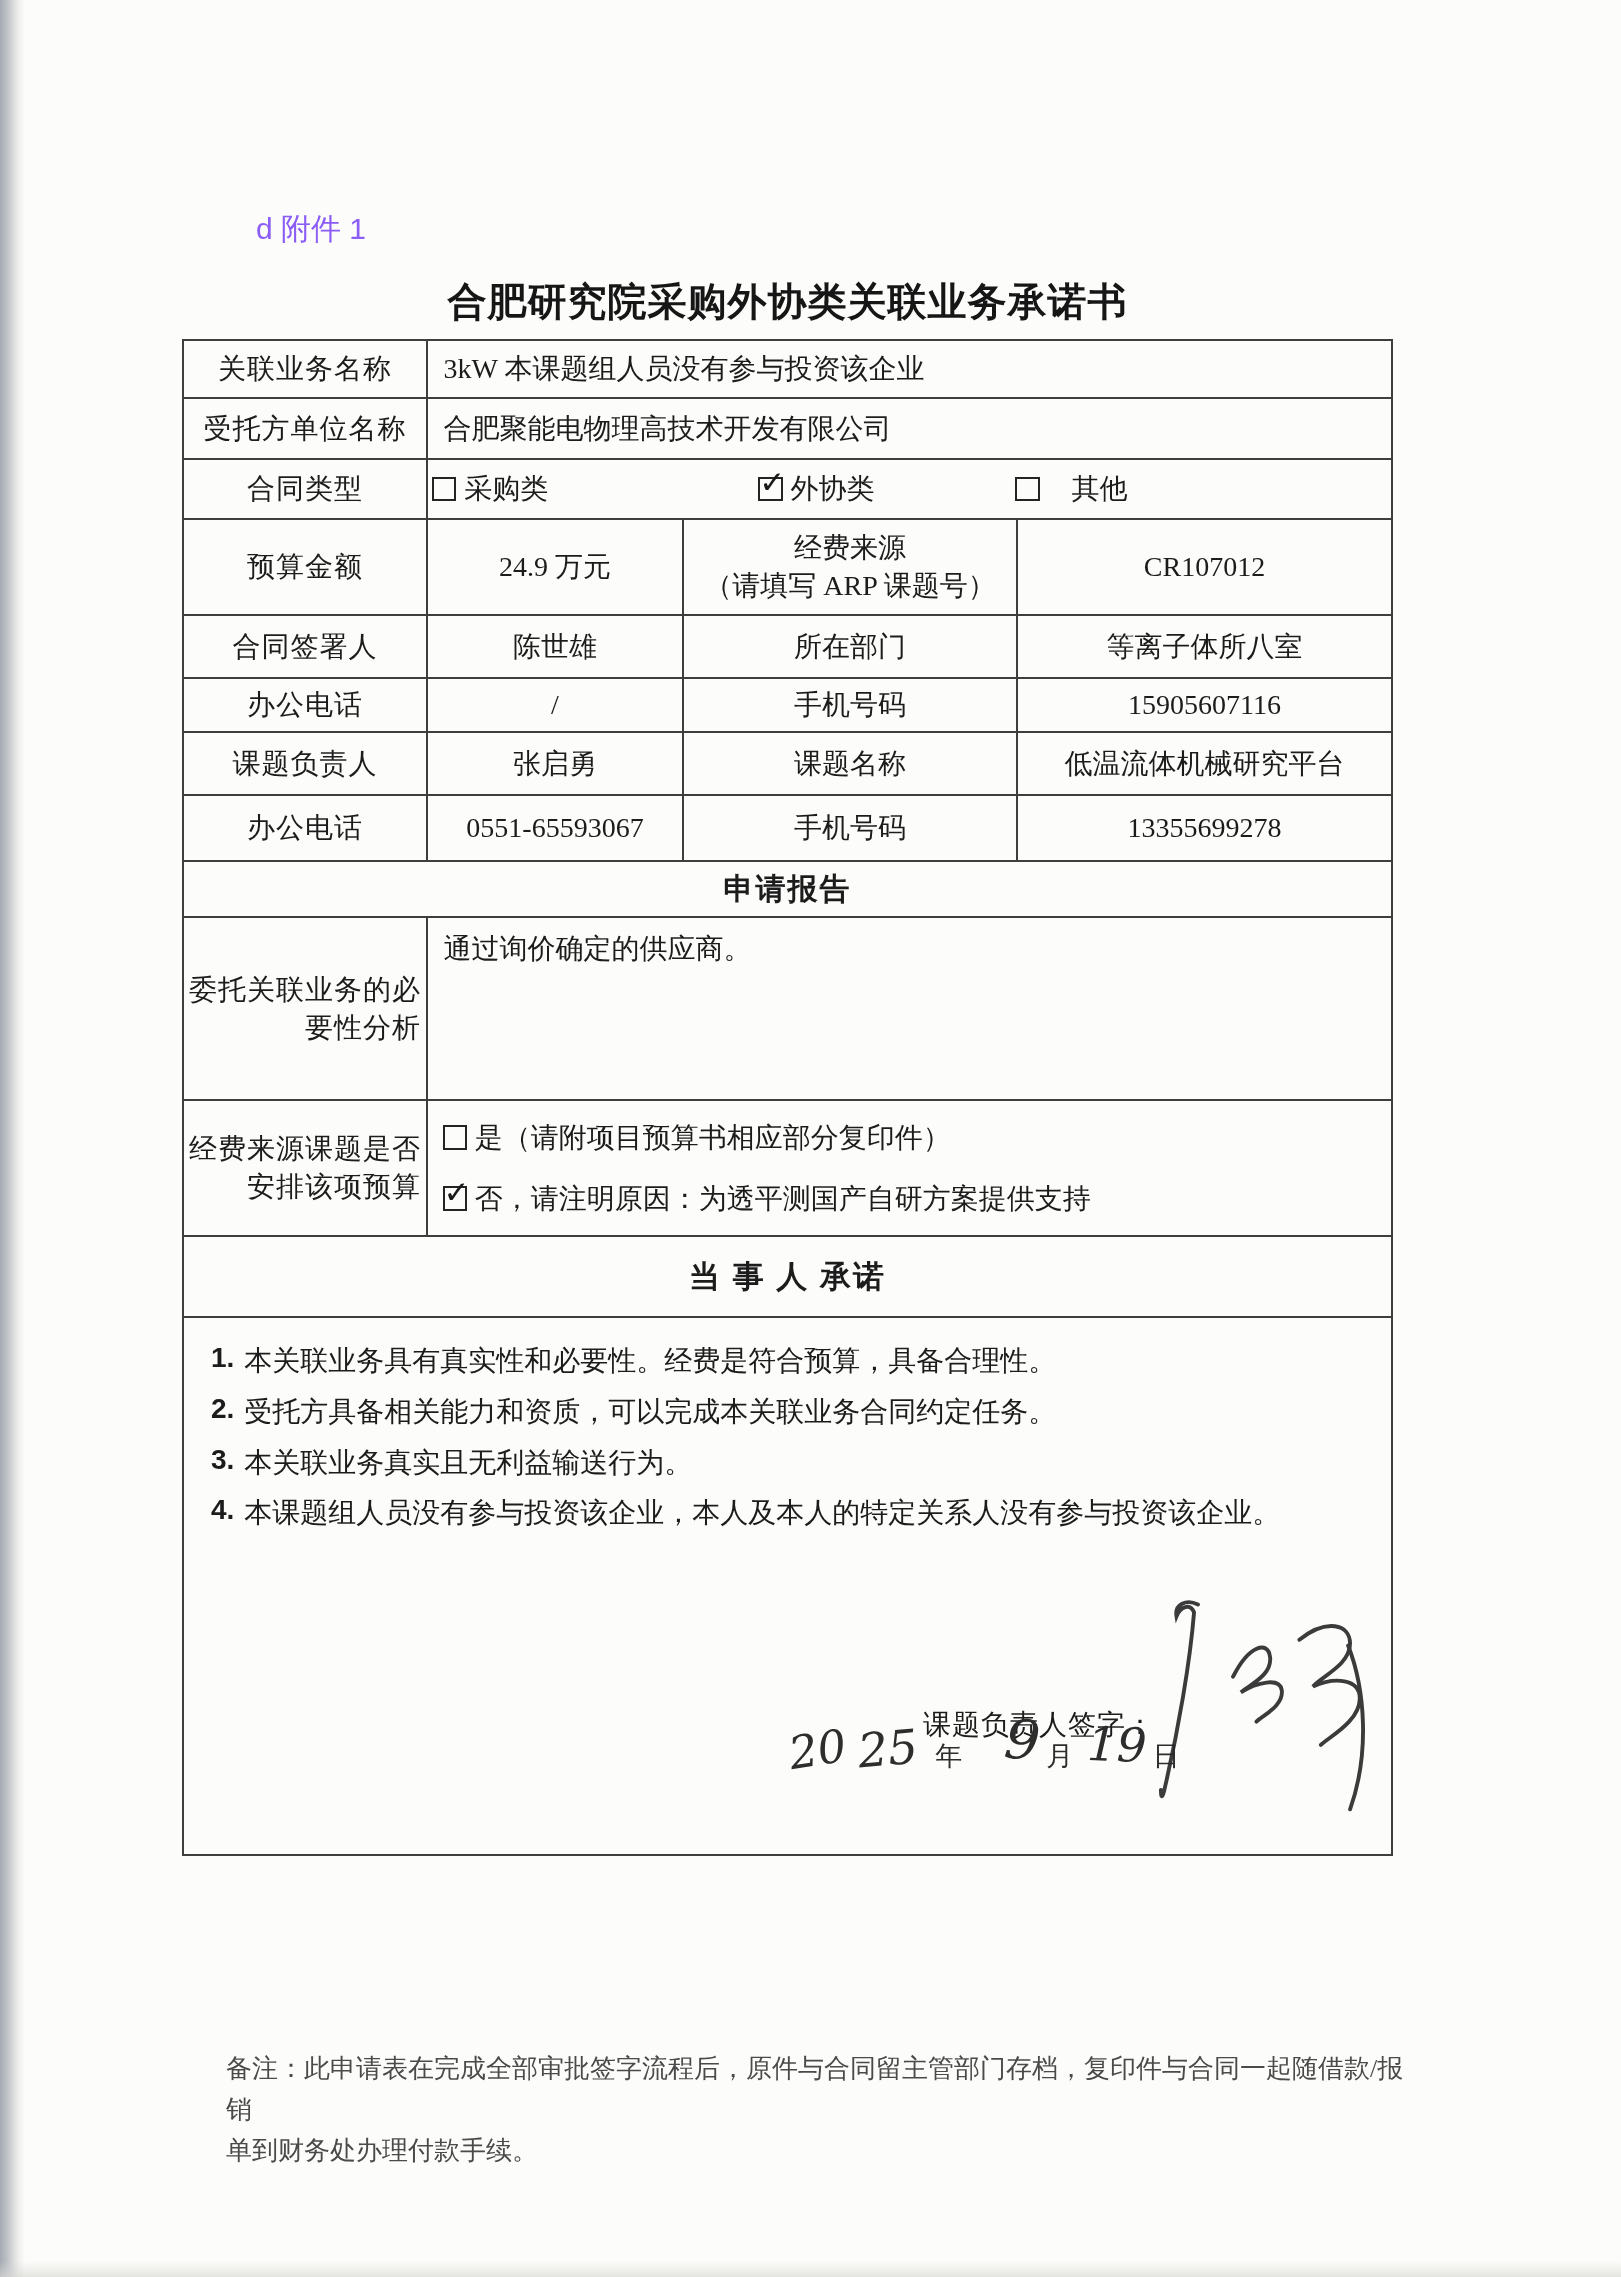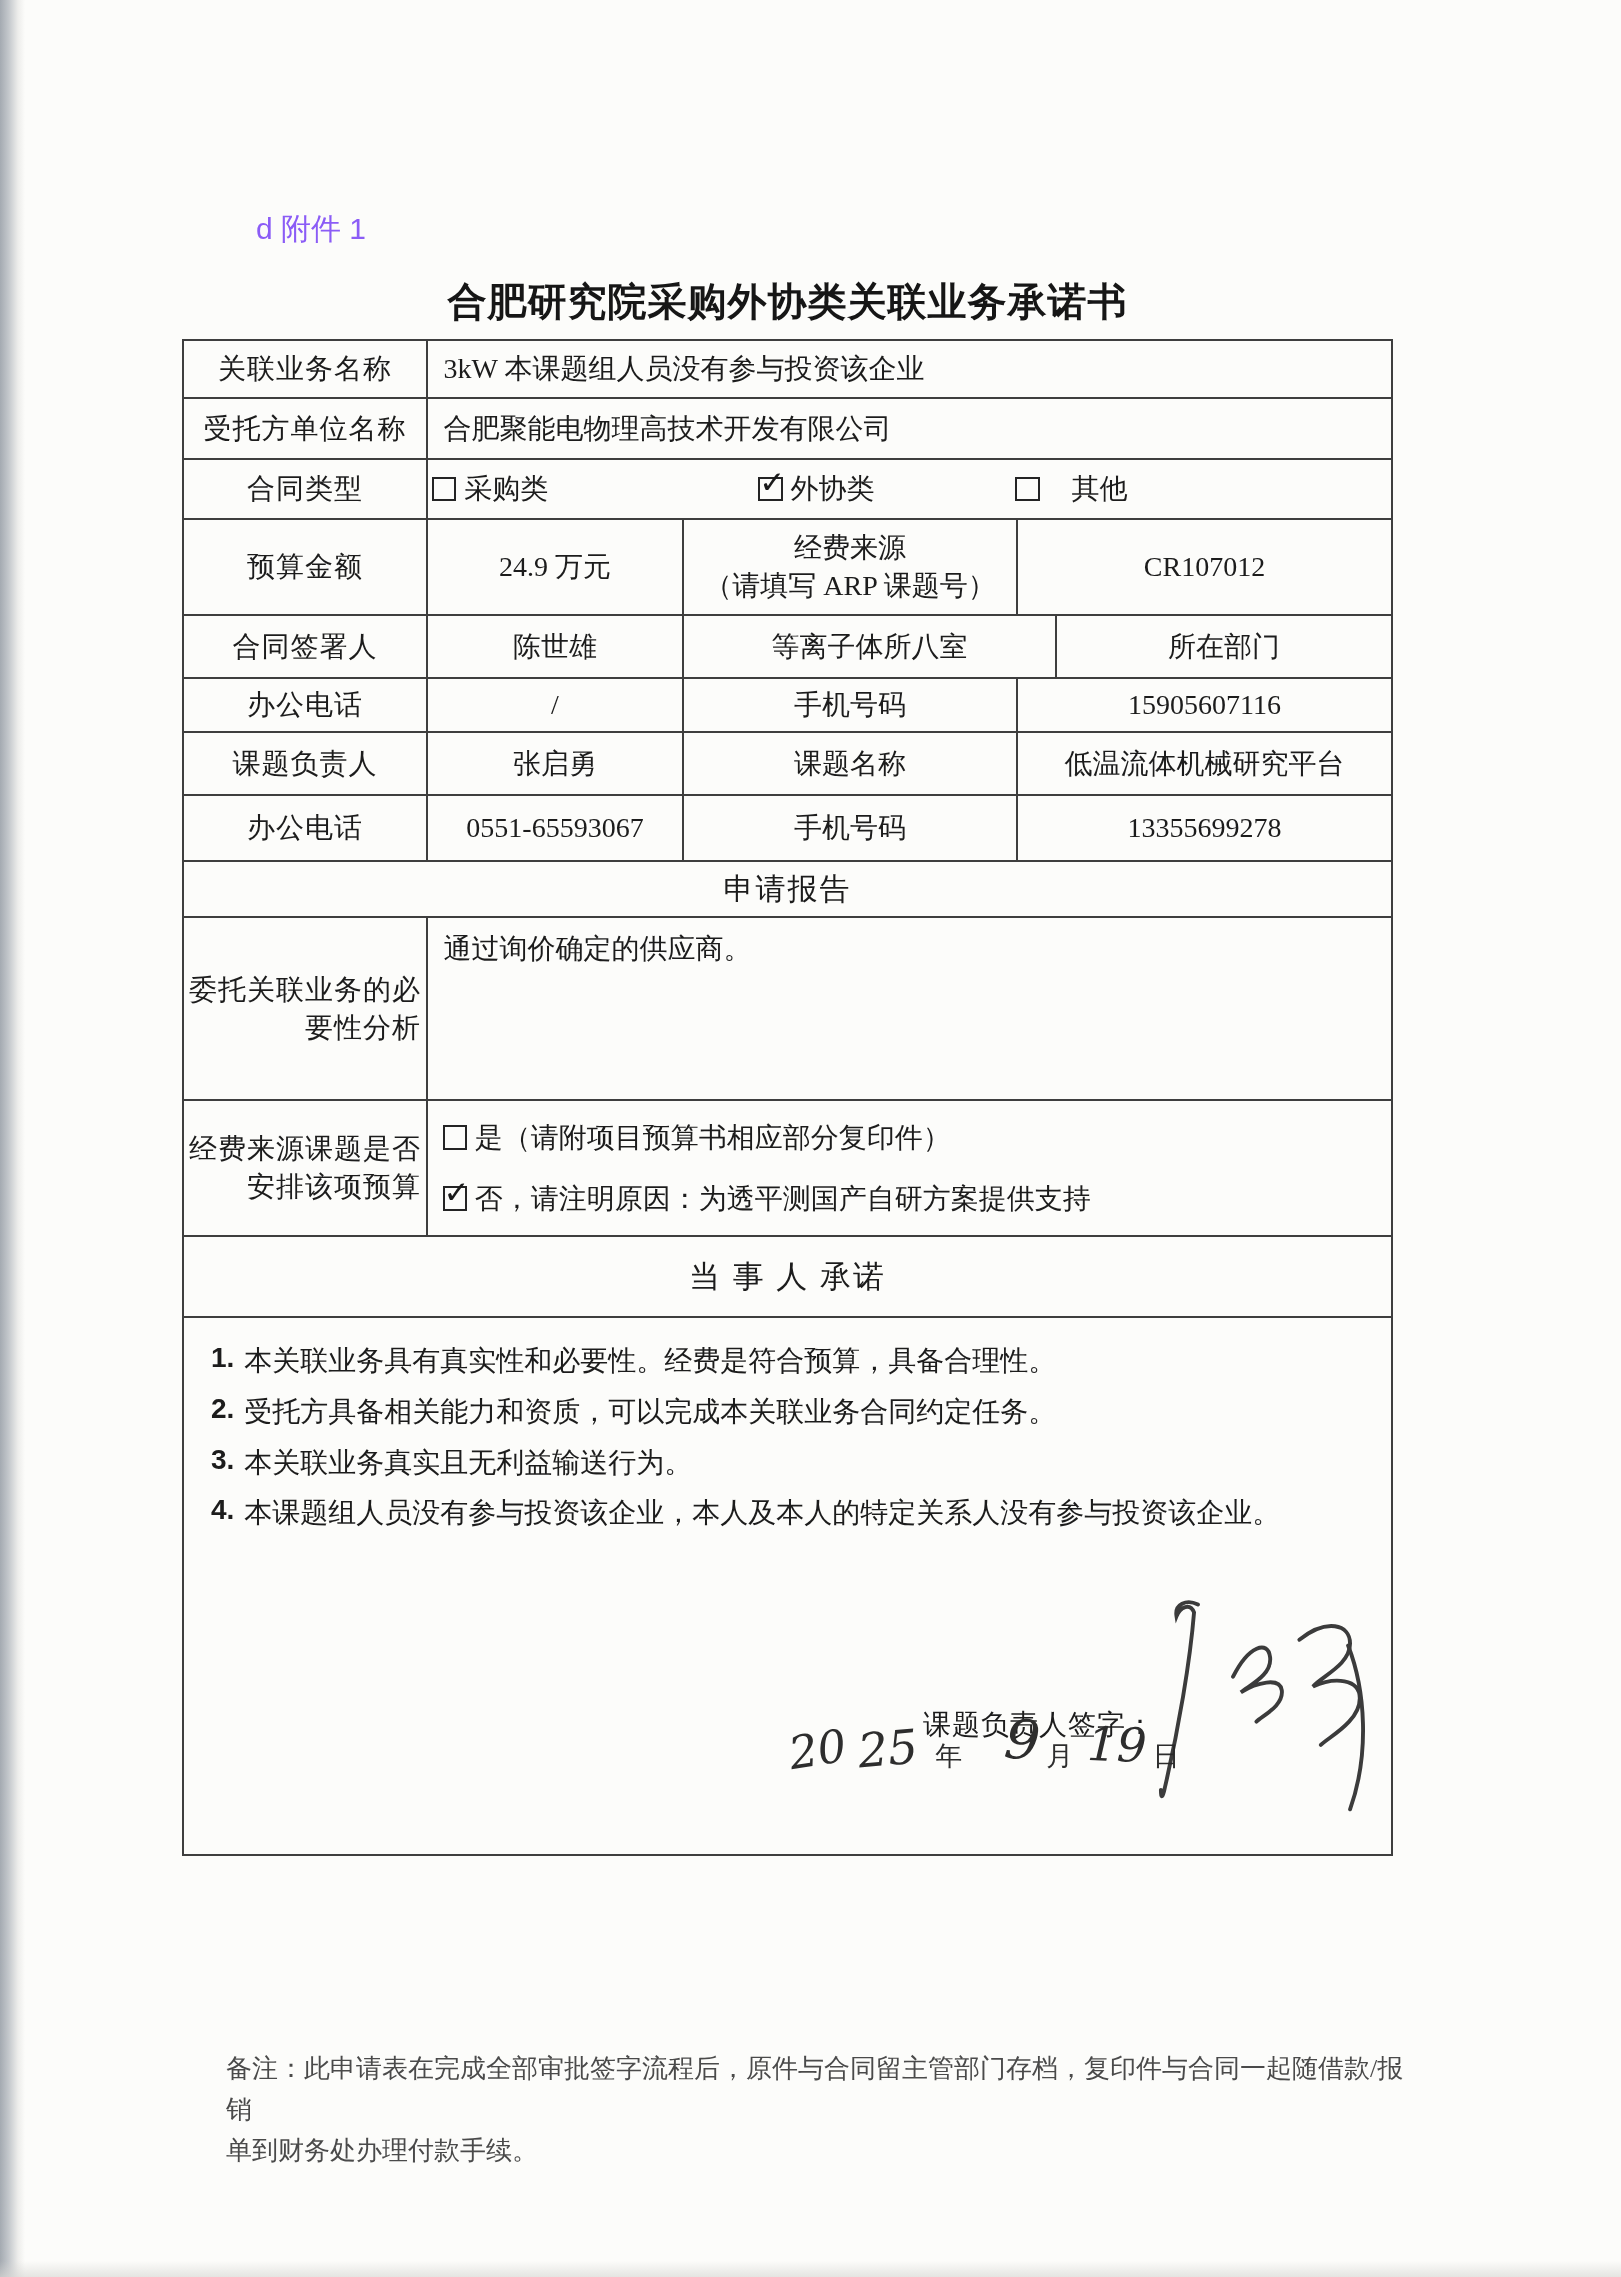--- a/index.html
+++ b/index.html
@@ -51,21 +51,21 @@
   .r{display:flex;border-bottom:2px solid var(--line);flex:0 0 auto;}
   .r:last-child{border-bottom:none;flex:1 1 auto;}
   .c{border-right:2px solid var(--line);display:flex;align-items:center;justify-content:center;overflow:hidden;}
   .c:last-child{border-right:none;}
   .c.label{flex:0 0 244px;text-align:right;letter-spacing:1px;}
   .c.w2{flex:0 0 256px;}
   .c.w3{flex:0 0 334px;}
   .c.grow{flex:1 1 auto;}
   .c.left{justify-content:flex-start;padding-left:15.6px;}
   .preline{white-space:pre-line;text-align:center;}
-  .hdr{justify-content:center;font-weight:normal;font-size:30px;
+  .hdr{justify-content:center;font-weight:bold;font-size:30px;
        font-family:"Liberation Sans", sans-serif;letter-spacing:2px;}
   .topleft{align-items:flex-start;justify-content:flex-start;padding:11.7px 0 0 15.6px;}
   
   .opt{display:inline-flex;align-items:center;}
   .cb{
     display:inline-block;position:relative;width:24.4px;height:24.4px;
     border:2.4px solid #242424;margin-right:7.8px;flex:0 0 auto;background:transparent;
   }
   .cb .check{
     position:absolute;left:-1px;top:-11.7px;
@@ -155,22 +155,22 @@
       <div class="c label">预算金额</div>
       <div class="c w2">24.9 万元</div>
       <div class="c w3 preline">经费来源
 （请填写 ARP 课题号）</div>
       <div class="c grow">CR107012</div>
     </div>
 
     <div class="r" style="height:63px">
       <div class="c label">合同签署人</div>
       <div class="c w2">陈世雄</div>
+      <div class="c w3">所在部门</div>
       <div class="c grow">等离子体所八室</div>
-      <div class="c w3">所在部门</div>
     </div>
 
     <div class="r" style="height:54px">
       <div class="c label">办公电话</div>
       <div class="c w2">/</div>
       <div class="c w3">手机号码</div>
       <div class="c grow">15905607116</div>
     </div>
 
     <div class="r" style="height:63px">

